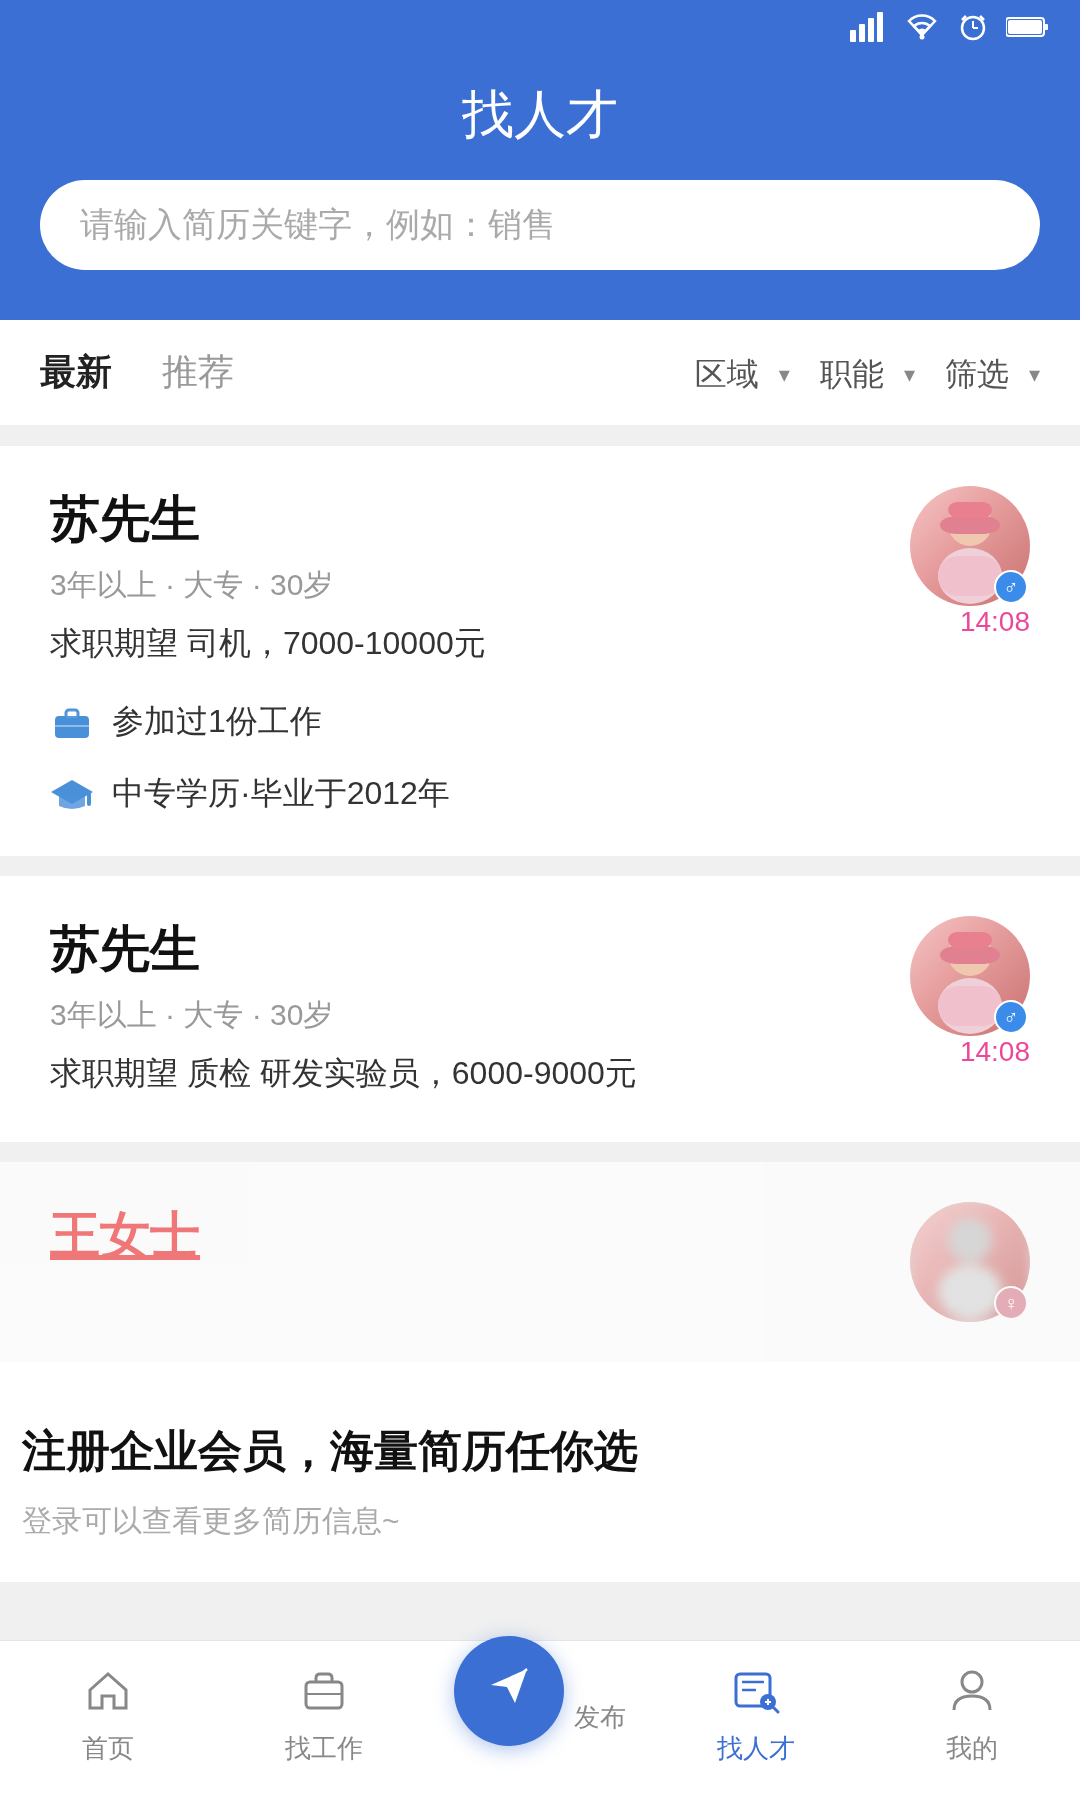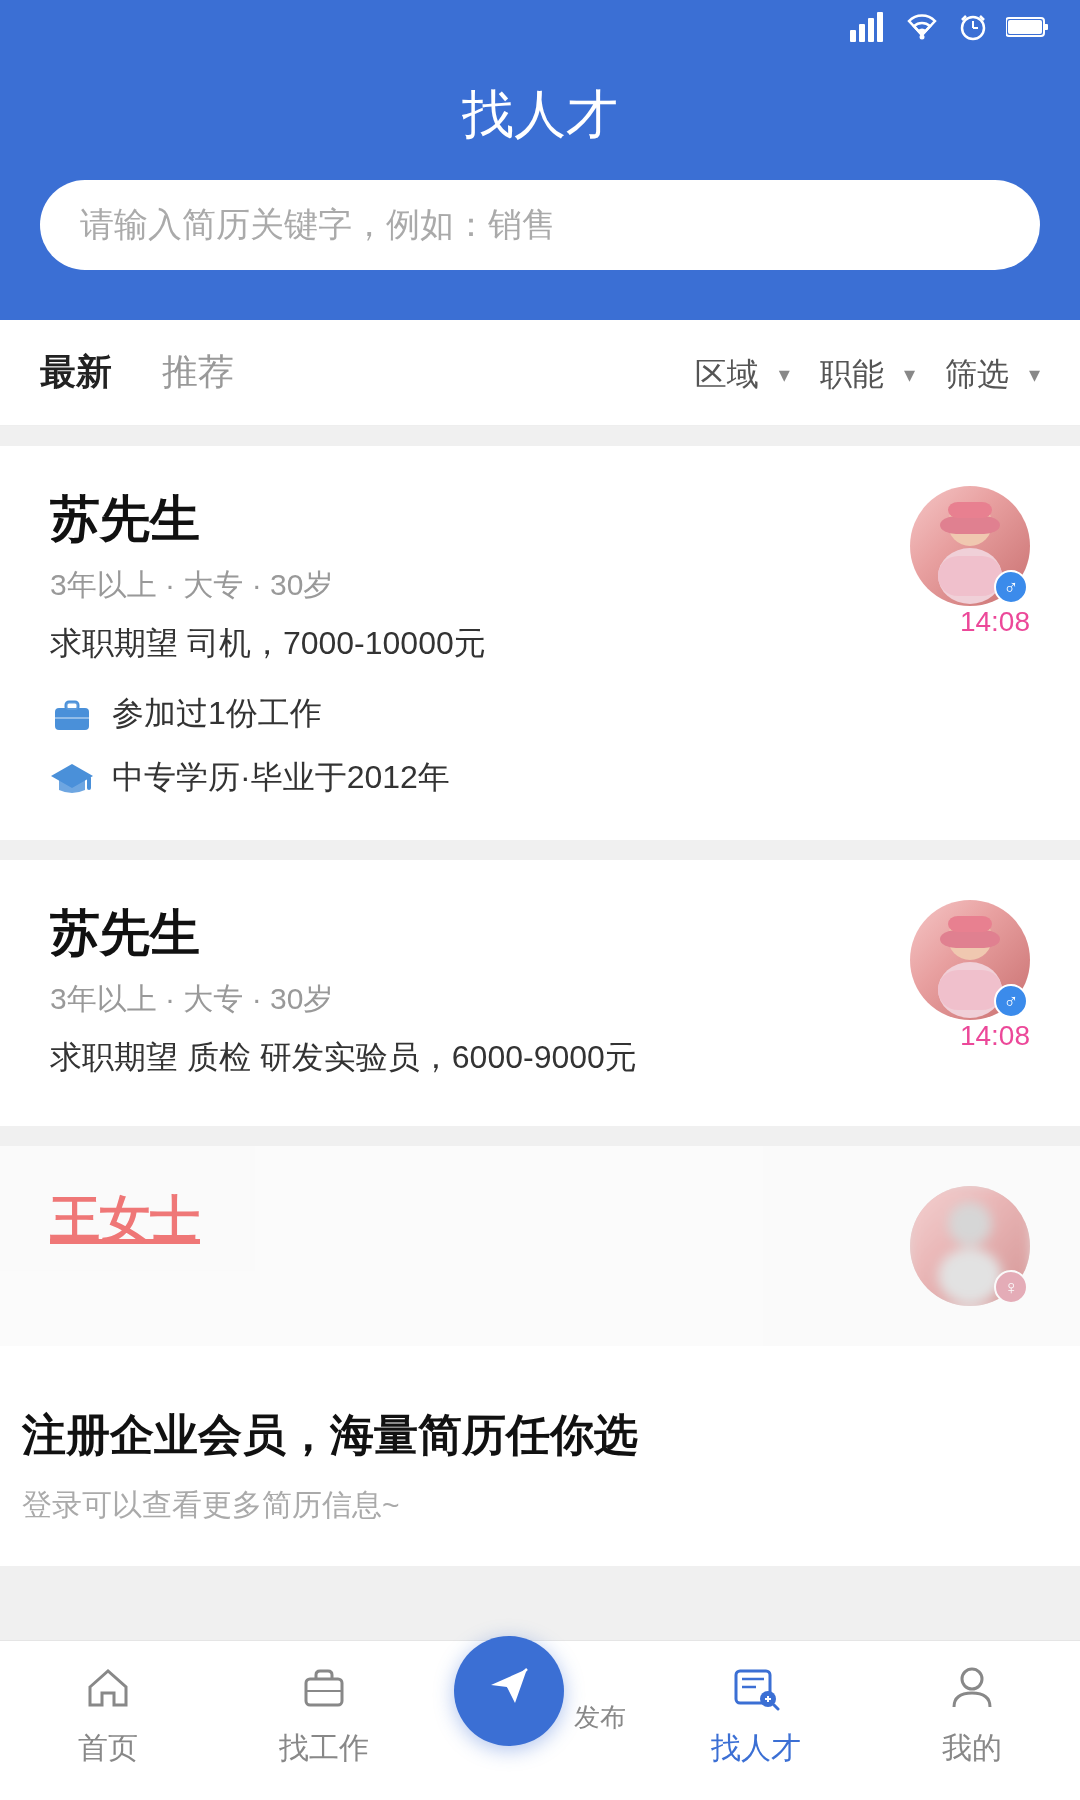--- a/index.html
+++ b/index.html
@@ -157,21 +157,21 @@
       font-size: 28px;
       color: #ec4899;
       position: absolute;
       right: 50px;
       top: 160px;
     }
     .card-info-row {
       display: flex;
       align-items: center;
       gap: 18px;
-      margin-top: 20px;
+      margin-top: 28px;
     }
     .info-icon {
       width: 44px;
       height: 44px;
       display: flex;
       align-items: center;
       justify-content: center;
     }
     .info-text {
       font-size: 32px;
@@ -227,21 +227,21 @@
       cursor: pointer;
       padding-bottom: 10px;
     }
     .nav-icon {
       font-size: 46px;
       color: #888;
       line-height: 1;
     }
     .nav-icon.active { color: #3b6fd4; }
     .nav-label {
-      font-size: 30px;
+      font-size: 26px;
       color: #888;
     }
     .nav-label.active { color: #3b6fd4; }
 
     
     .nav-publish {
       flex: 1;
       display: flex;
       flex-direction: row;
       align-items: center;

